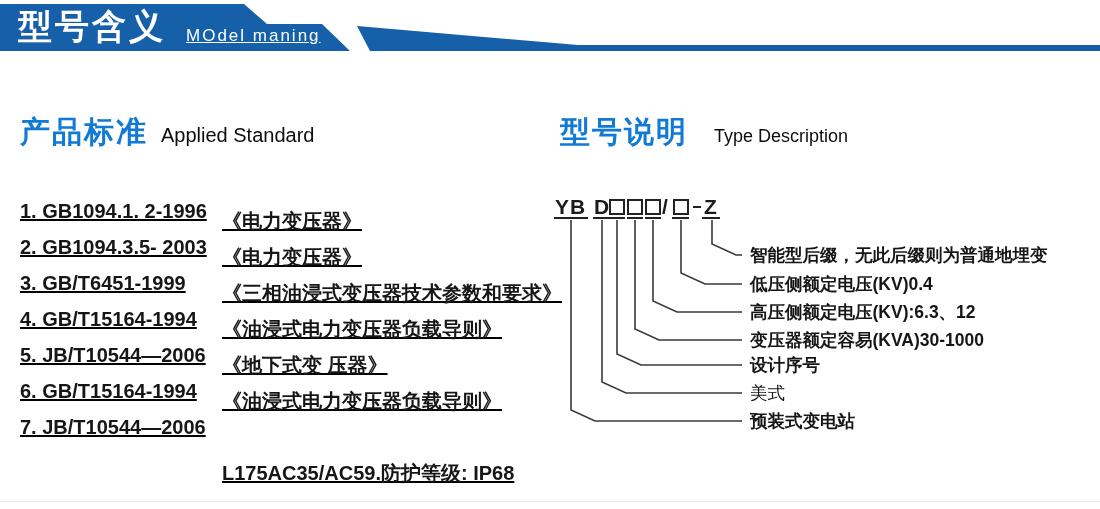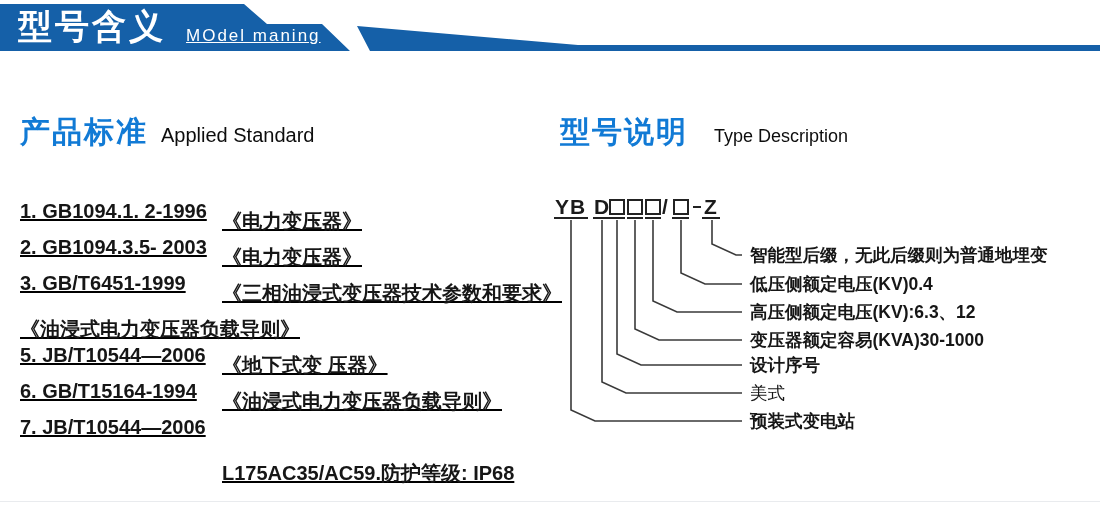--- a/index.html
+++ b/index.html
@@ -77,20 +77,21 @@
     </div>
     <div class="std-row">
       <span class="std-code">2. GB1094.3.5- 2003</span>
       <span class="std-title">《电力变压器》</span>
     </div>
     <div class="std-row">
       <span class="std-code">3. GB/T6451-1999</span>
       <span class="std-title">《三相油浸式变压器技术参数和要求》</span>
     </div>
     <div class="std-row">
+      <span class="std-code">4. GB/T15164-1994</span>
       <span class="std-title">《油浸式电力变压器负载导则》</span>
     </div>
     <div class="std-row">
       <span class="std-code">5. JB/T10544—2006</span>
       <span class="std-title">《地下式变 压器》</span>
     </div>
     <div class="std-row">
       <span class="std-code">6. GB/T15164-1994</span>
       <span class="std-title">《油浸式电力变压器负载导则》</span>
     </div>

